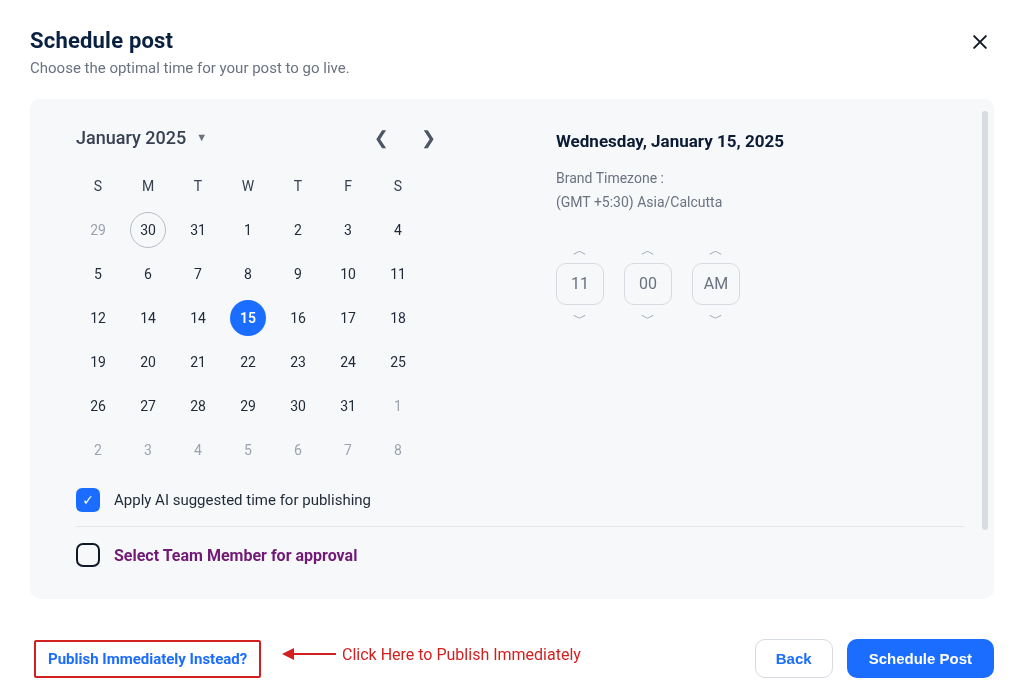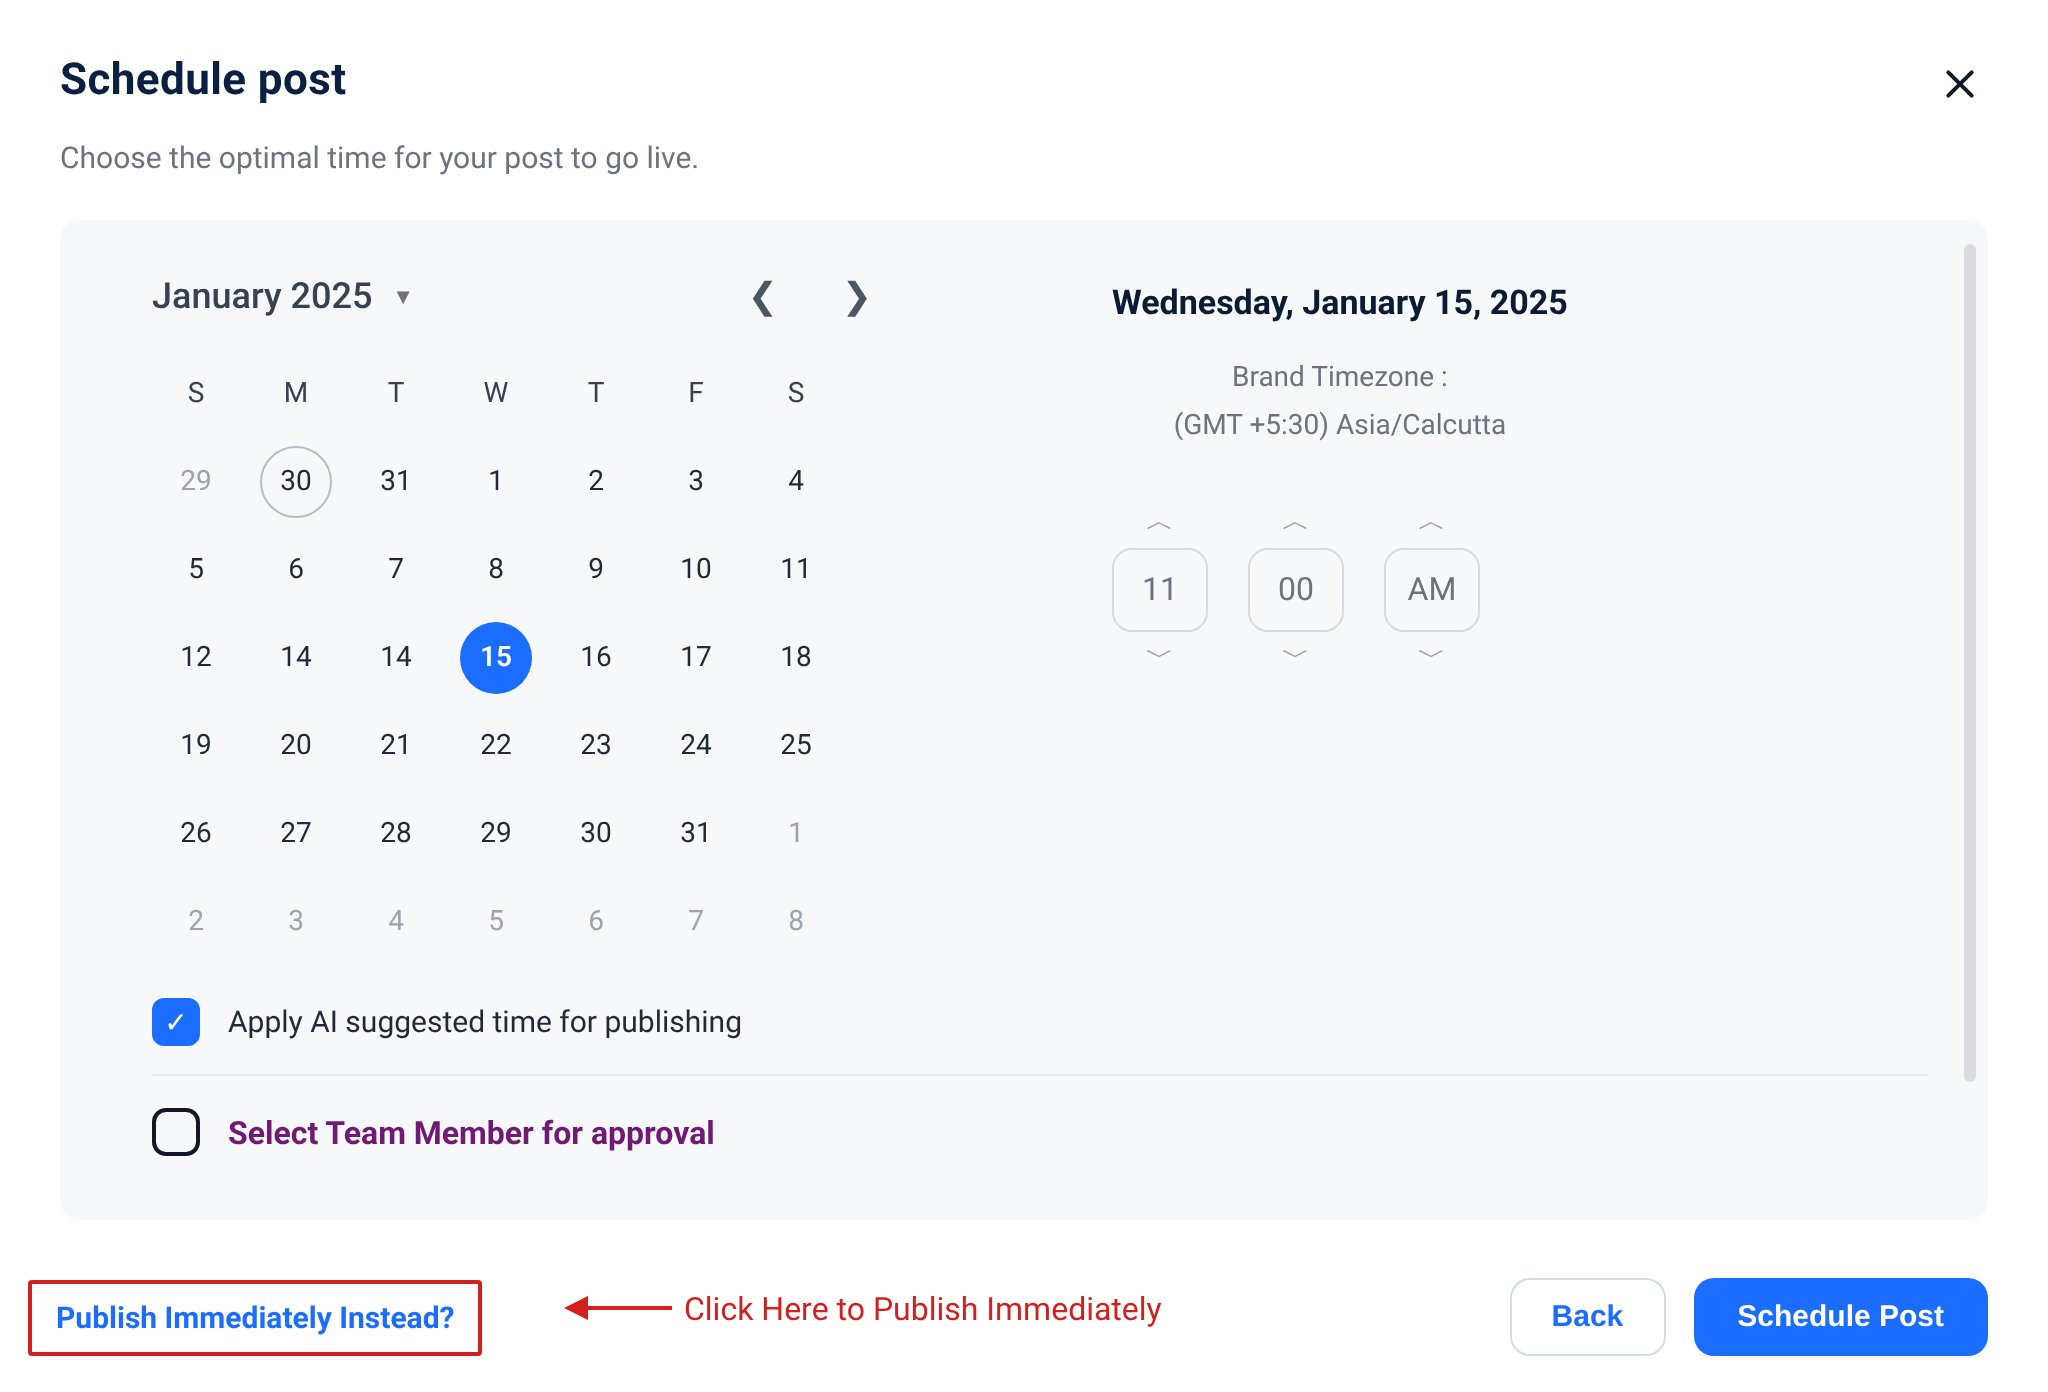--- a/index.html
+++ b/index.html
@@ -23,21 +23,21 @@
     justify-content: space-between;
     align-items: flex-start;
   }
   .titles h1 {
     font-size: 22px;
     font-weight: 700;
     color: #092041;
     letter-spacing: 0.2px;
   }
   .titles p {
-    margin-top: 17px;
+    margin-top: 6px;
     font-size: 15px;
     color: #6b7280;
   }
   .close-btn {
     font-size: 22px;
     width: 28px;
     height: 28px;
     display:flex;
     align-items:center;
     justify-content:center;
@@ -161,21 +161,20 @@
     border-radius:7px;
     background:#f6f8fa;
   }
   .label1 { font-size:15px; color:#1f2937; }
   .label2 { font-size:16px; font-weight:700; color:#701a75; }
 
   
   .right {
     padding-top: 4px;
     color:#0b1b34;
-    text-align:center;
   }
   .right h3 {
     font-size:17px;
     font-weight:700;
     margin-bottom: 16px;
   }
   .tz {
     font-size:14px;
     color:#6b7280;
     line-height:1.7;
@@ -222,21 +221,21 @@
     top:0;
     width:6px;
     height:88%;
     background:#d9dde2;
     border-radius:3px;
   }
 
   
   .footer {
     position:absolute;
-    left:14px;
+    left:34px;
     right:30px;
     bottom:18px;
     display:flex;
     justify-content:space-between;
     align-items:center;
   }
   .publish-link {
     border:2px solid #d21f1f;
     padding:8px 12px;
     font-size:15px;

